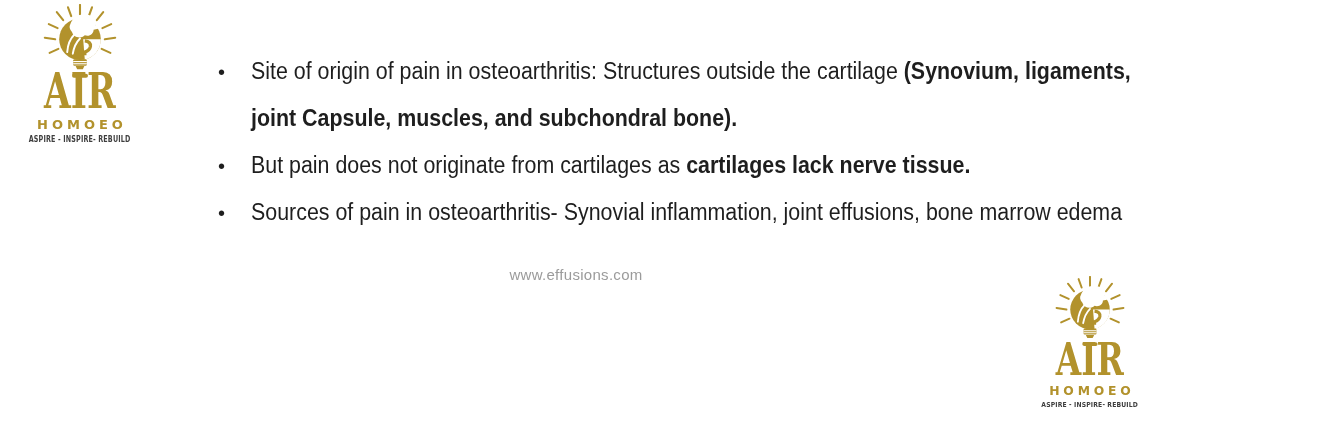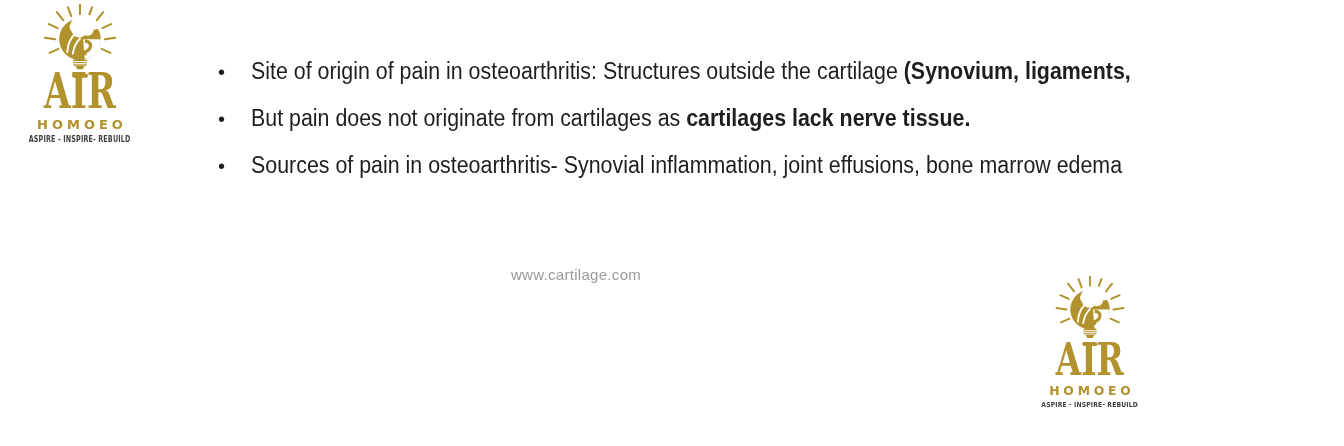--- a/index.html
+++ b/index.html
@@ -107,30 +107,34 @@
     <div class="subbrand">HOMOEO</div>
     <div class="tagline">ASPIRE - INSPIRE- REBUILD</div>
   </div>
 
   <div class="bullets">
       <div class="line">
         <span class="dot">•</span>
         <span class="txt"><span>Site of origin of pain in osteoarthritis: Structures outside the cartilage </span><span class="b">(Synovium, ligaments,</span></span>
       </div>
       <div class="line">
+        <span class="dot"></span>
+        <span class="txt"><span class="b">joint Capsule, muscles, and subchondral bone).</span></span>
+      </div>
+      <div class="line">
         <span class="dot">•</span>
         <span class="txt"><span>But pain does not originate from cartilages as </span><span class="b">cartilages lack nerve tissue.</span></span>
       </div>
       <div class="line">
         <span class="dot">•</span>
         <span class="txt"><span>Sources of pain in osteoarthritis- Synovial inflammation, joint effusions, bone marrow edema</span></span>
       </div>
     </div>
 
-  <div class="watermark">www.cartilage.com</div>
+  <div class="watermark">www.effusions.com</div>
 
   <div class="logo logo-br">
     <svg viewBox="0 0 100 96">
         <use href="#logo-icon"></use>
       </svg>
     <div class="brand">AIR</div>
     <div class="subbrand">HOMOEO</div>
     <div class="tagline">ASPIRE - INSPIRE- REBUILD</div>
   </div>
 

